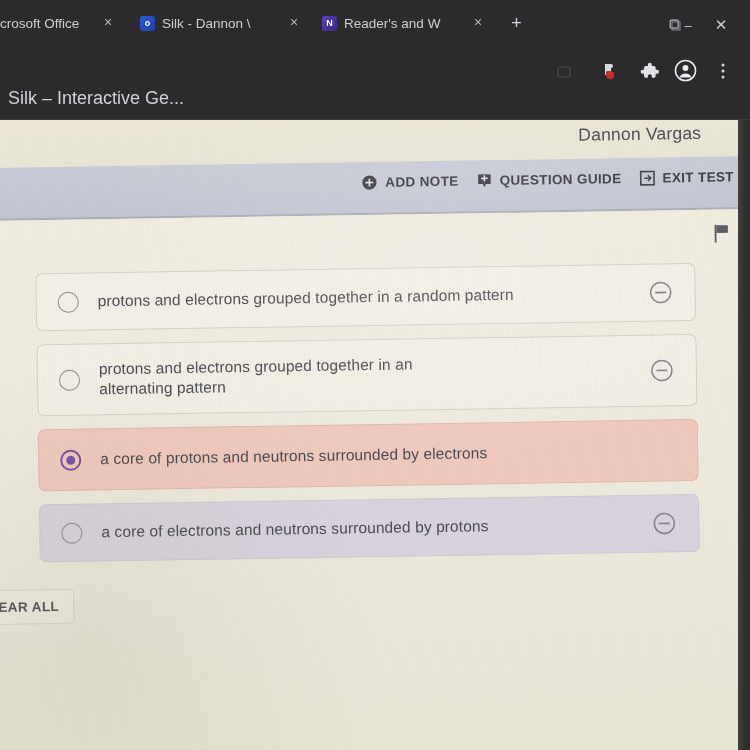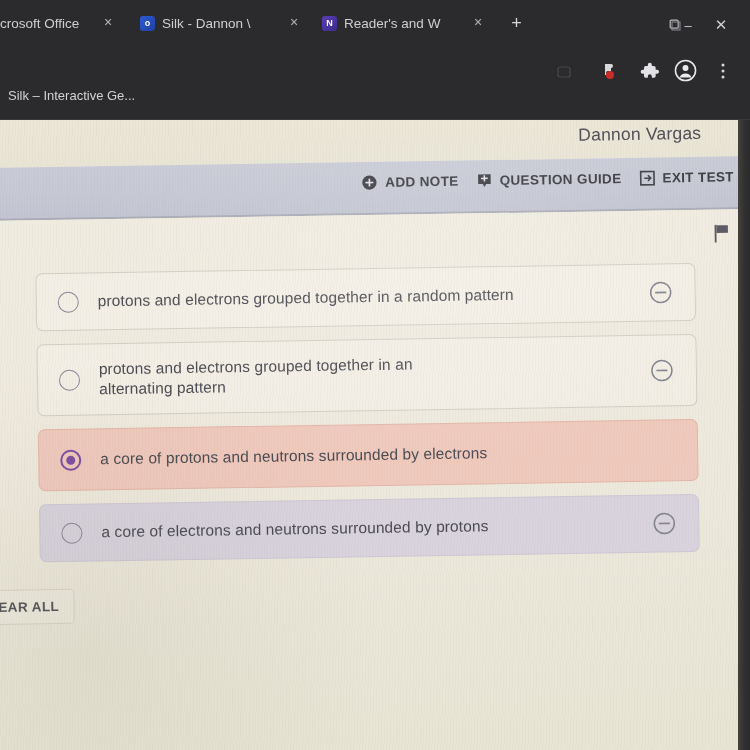--- a/index.html
+++ b/index.html
@@ -40,21 +40,21 @@
   }
   .wbtn{
     position:absolute;top:8px;width:20px;height:20px;color:#cfcfd3;
     font-size:15px;line-height:19px;text-align:center;
   }
   .wbtn.min{font-size:15px;}
   .toolicons{position:absolute;top:62px;}
   .ticon{position:absolute;color:#e0e0e4;}
   .bookmarkbar{
     position:absolute;left:0;top:84px;width:750px;height:28px;
-    color:#d2d2d6;font-size:13px;
+    color:#d2d2d6;font-size:18px;
   }
   .bm{position:absolute;left:8px;top:4px;}
   .chrome-bottom-line{
     position:absolute;left:0;top:119px;width:750px;height:5px;
     background:#3a3a3d;
   }
 
   
   #screen{
     position:absolute;left:0;top:120px;width:750px;height:630px;

